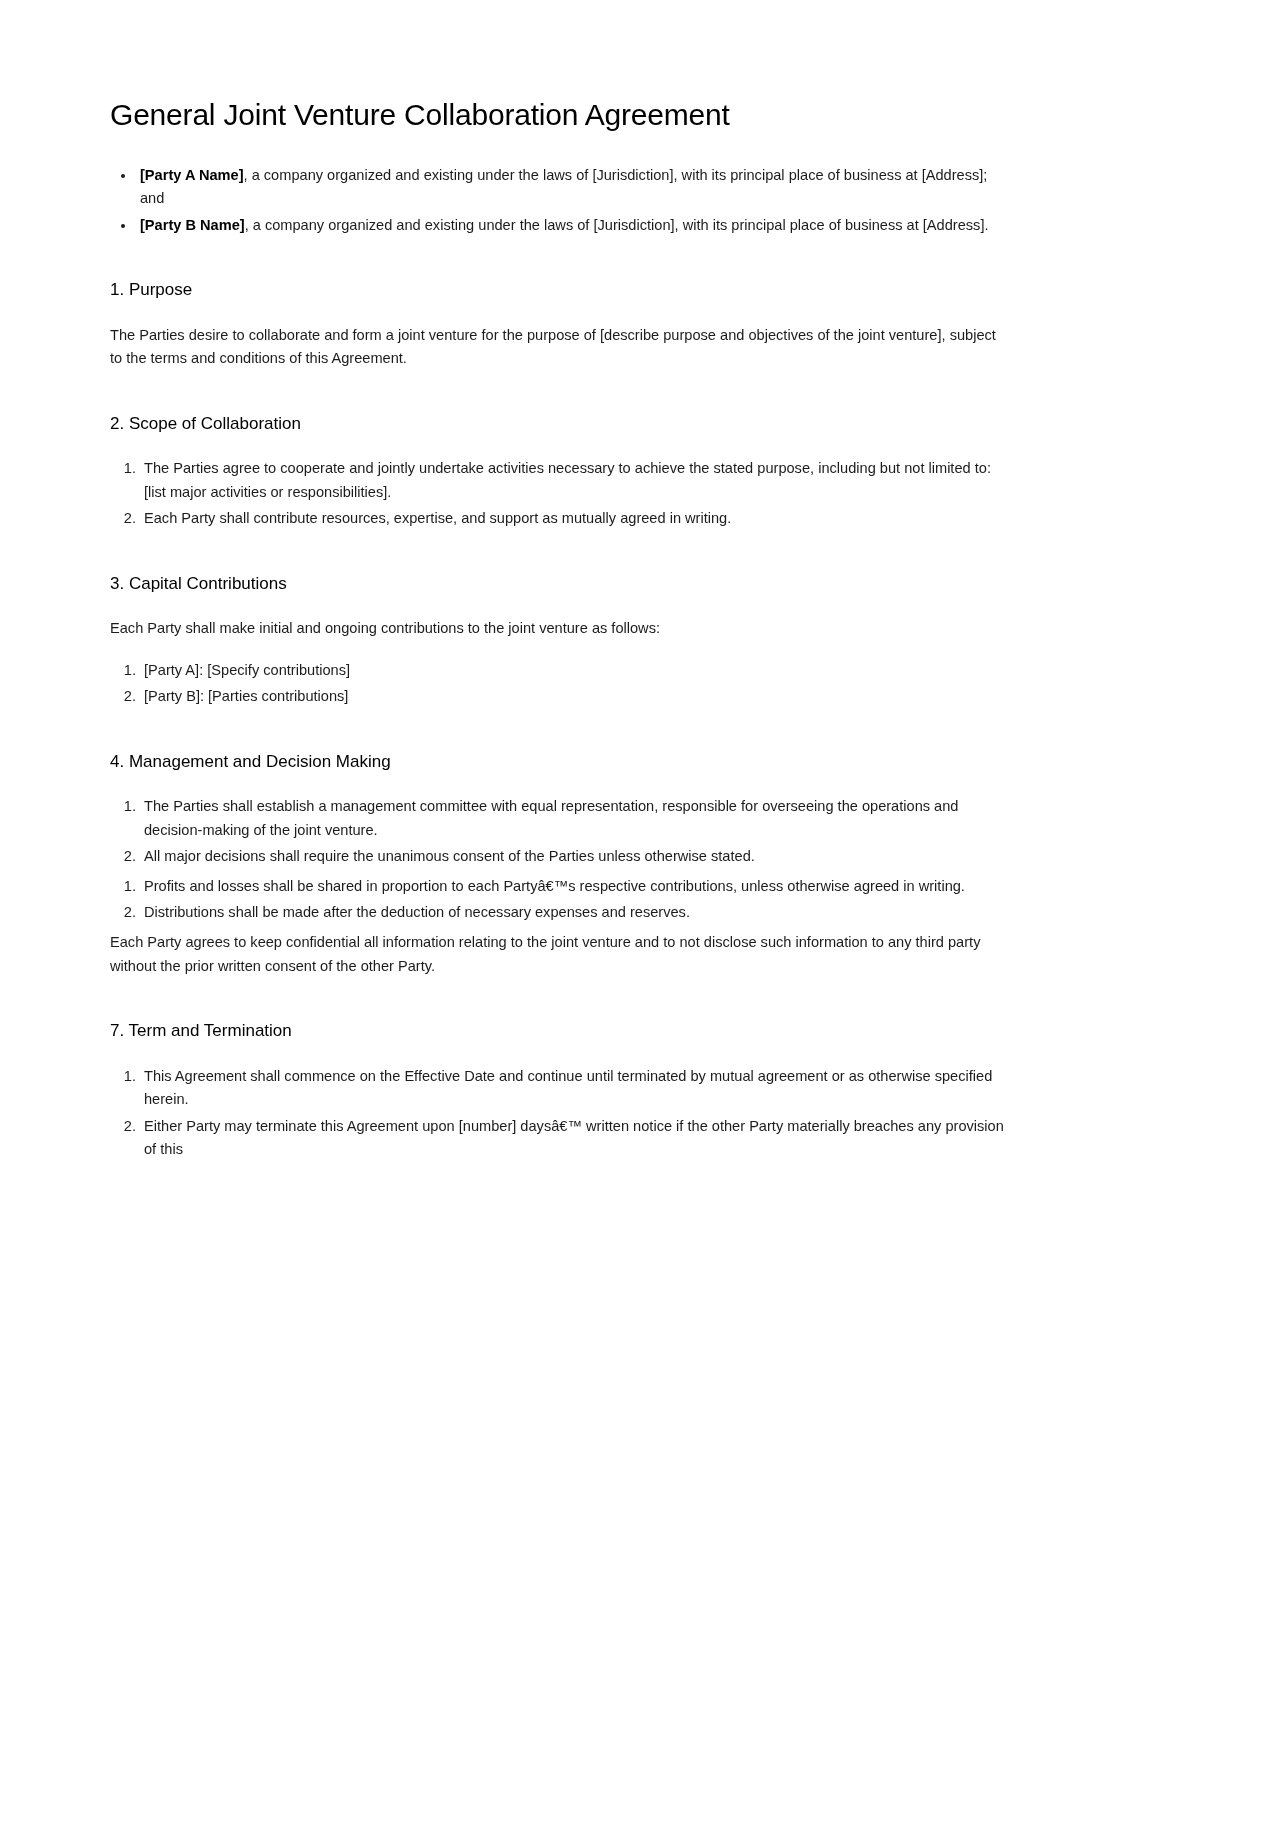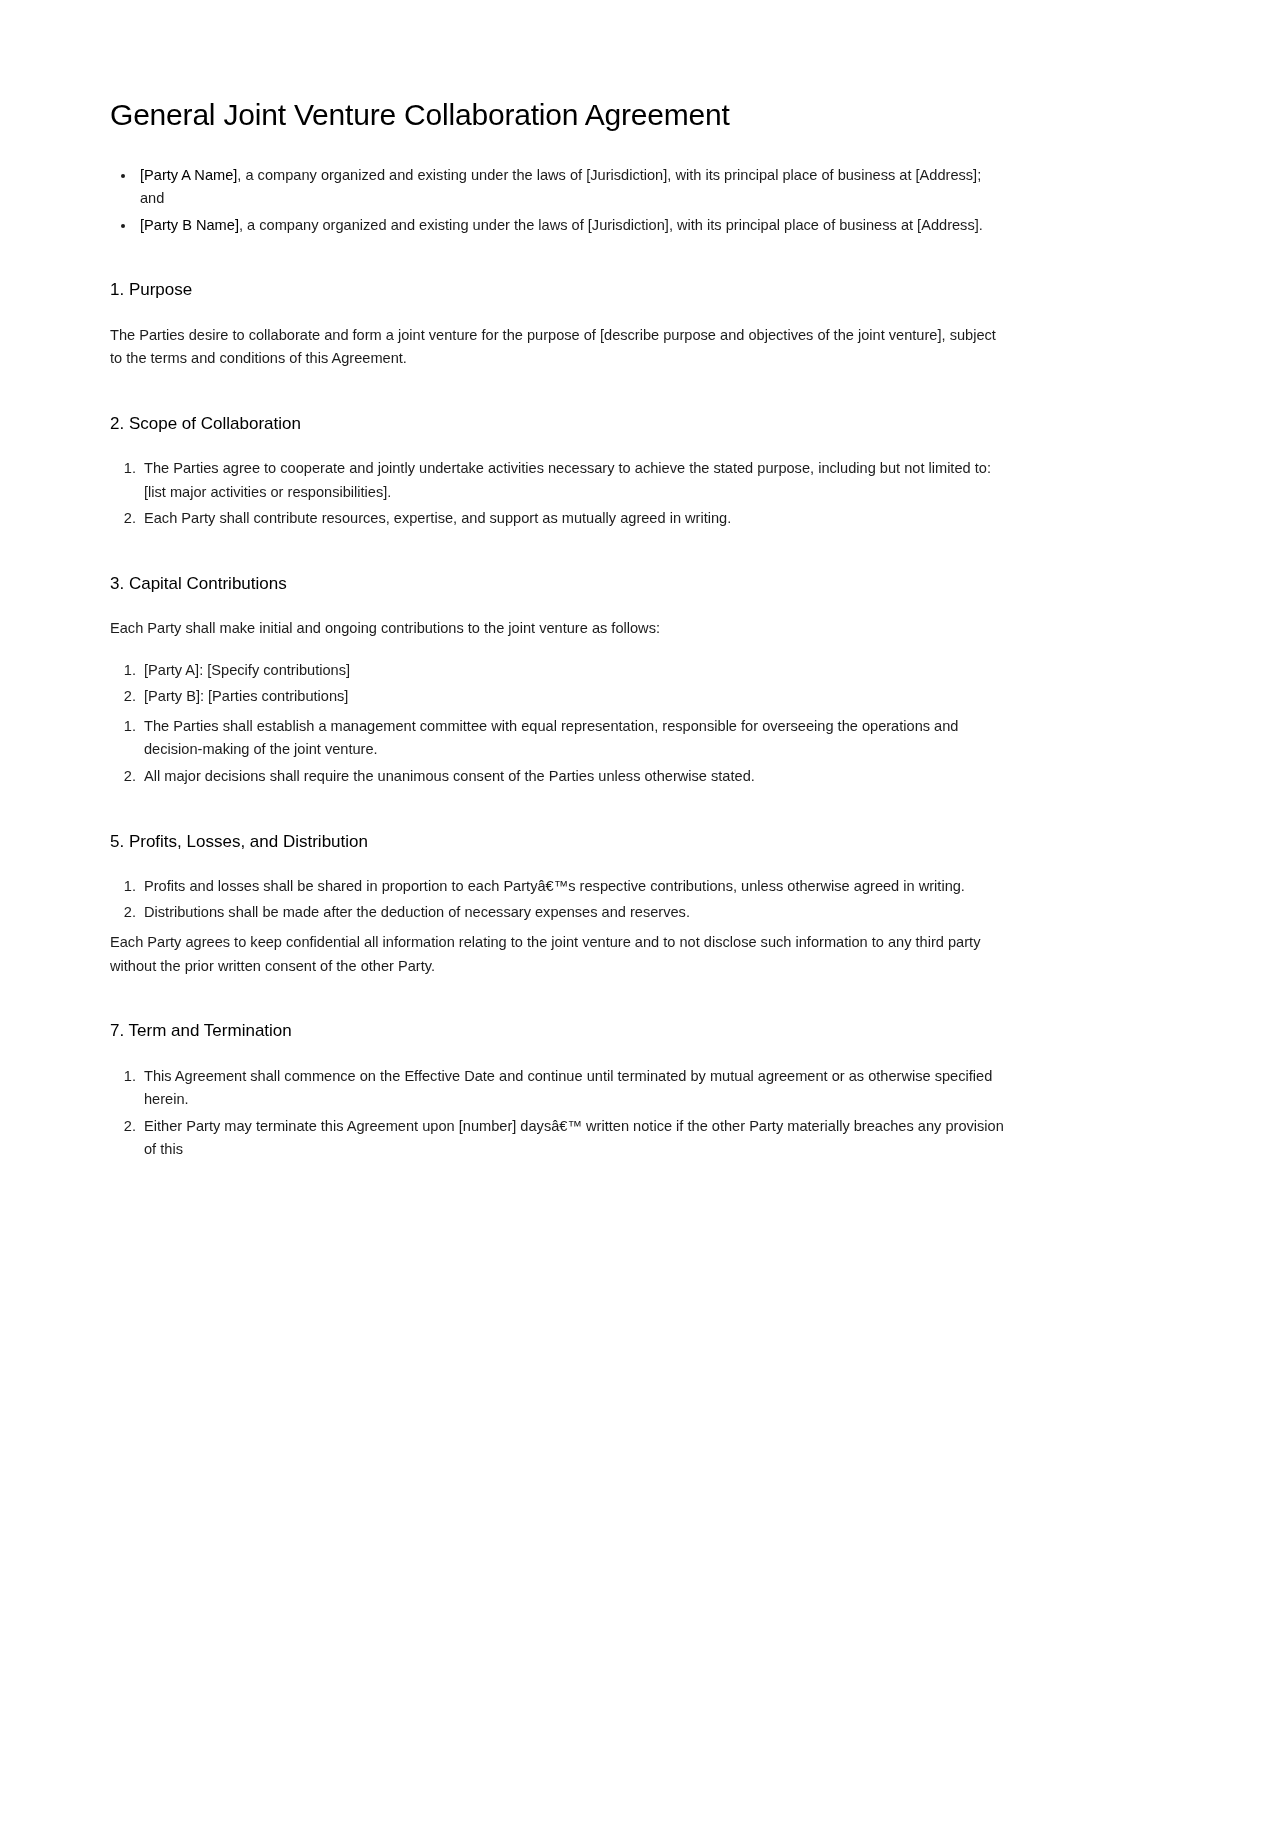--- a/index.html
+++ b/index.html
@@ -56,21 +56,21 @@
     list-style-type: decimal;
   }
   ul.bullets li, ol.numbers li {
     font-size: 14.6px;
     line-height: 1.62;
     margin: 0 0 3px 0;
     color: #1c1c1c;
     padding-left: 4px;
   }
   ul.bullets li::marker { font-size: 13px; }
-  strong.party { font-weight: normal; color: #000000; }
+  strong.party { font-weight: bold; color: #000000; }
   .blank-tail { height: 520px; }
 </style>
 </head>
 <body>
 
 <div class="page">
   <div class="doc">
 
     <h1 class="doc-title">General Joint Venture Collaboration Agreement</h1>
 
@@ -93,26 +93,26 @@
       <li>Each Party shall contribute resources, expertise, and support as mutually agreed in writing.</li>
     </ol>
 
     <h2 class="section-title">3. Capital Contributions</h2>
     <p class="para">Each Party shall make initial and ongoing contributions to the joint venture as follows:</p>
     <ol class="numbers">
       <li>[Party A]: [Specify contributions]</li>
       <li>[Party B]: [Parties contributions]</li>
     </ol>
 
+    <h2 class="section-title">4. Management and Decision Making</h2>
     <ol class="numbers">
       <li>The Parties shall establish a management committee with equal representation, responsible for overseeing the operations and decision-making of the joint venture.</li>
       <li>All major decisions shall require the unanimous consent of the Parties unless otherwise stated.</li>
     </ol>
 
-    <h2 class="section-title">5. Profits, Losses, and Distribution</h2>
     <ol class="numbers">
       <li>Profits and losses shall be shared in proportion to each Partyâ€™s respective contributions, unless otherwise agreed in writing.</li>
       <li>Distributions shall be made after the deduction of necessary expenses and reserves.</li>
     </ol>
 
     <p class="para">Each Party agrees to keep confidential all information relating to the joint venture and to not disclose such information to any third party without the prior written consent of the other Party.</p>
 
     <h2 class="section-title">7. Term and Termination</h2>
     <ol class="numbers">
       <li>This Agreement shall commence on the Effective Date and continue until terminated by mutual agreement or as otherwise specified herein.</li>

